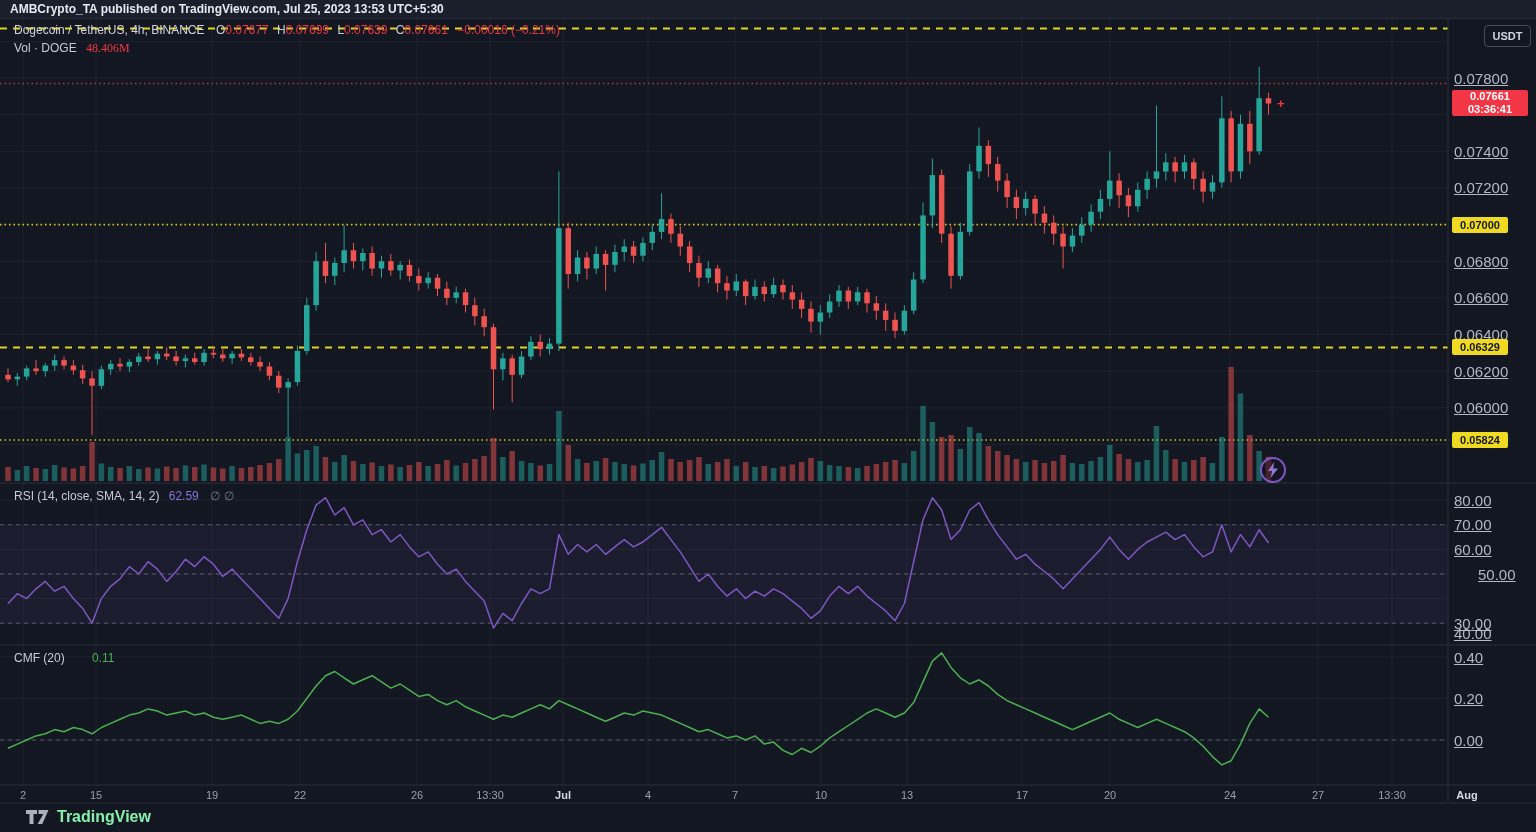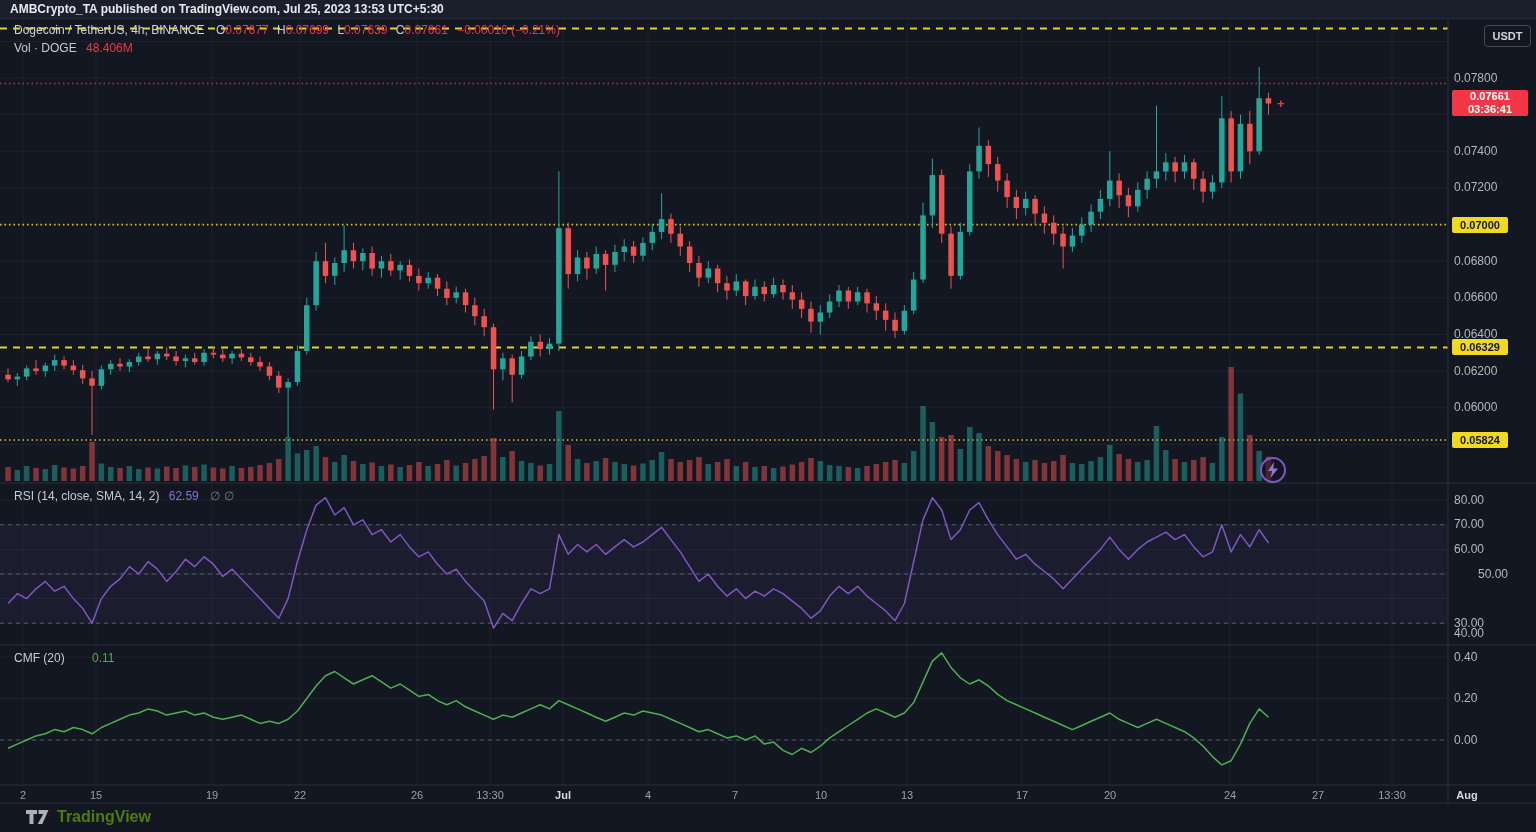--- a/index.html
+++ b/index.html
@@ -10,35 +10,35 @@
     border-bottom:1px solid #262b38;color:#e6e9ef;font-size:12px;font-weight:bold;
     line-height:19px;padding-left:10px;box-sizing:border-box;}
   #chart-root{left:0;top:19px;width:1536px;height:813px;background:#131722;}
   svg{display:block;}
   .legend{color:#d1d4dc;font-size:12px;white-space:nowrap;}
   .legend .dim{color:#c7cbd4;}
   .red{color:#f23645;}
   .purple{color:#8673d4;}
   .green{color:#4caf50;}
   .grey{color:#787b86;}
-  .tick{color:#b4b8c3;font-size:12px;line-height:13px;}
+  .tick{color:#b4b8c3;font-size:15px;line-height:13px;text-decoration:underline;}
   .badge{font-size:11px;font-weight:bold;line-height:16px;height:16px;
     text-align:center;border-radius:2px;width:56px;}
   .badge-yellow{background:#efd922;color:#131722;}
   .badge-red{background:#f23645;color:#fff;width:76px;height:26px;line-height:13px;
     font-size:11px;font-weight:bold;text-align:center;border-radius:2px;}
   .time-tick{font-size:11px;color:#9aa0ac;transform:translateX(-50%);}
   .time-tick.em{color:#d6d9e0;font-weight:bold;}
   #usdt-btn{left:1484px;top:25px;width:45px;height:20px;border:1px solid #454a57;
     border-radius:4px;color:#d1d4dc;font-size:11px;font-weight:bold;text-align:center;
     line-height:20px;background:rgba(19,23,34,0.9);cursor:pointer;}
   #lightning{left:1260px;top:457px;width:26px;height:26px;border:2px solid #7e57c2;
     border-radius:50%;box-sizing:border-box;background:rgba(24,18,38,0.55);
     display:flex;align-items:center;justify-content:center;cursor:pointer;}
-  #footer{left:26px;top:808px;display:flex;align-items:center;gap:7px;color:#4d7c0f;
+  #footer{left:26px;top:808px;display:flex;align-items:center;gap:7px;color:#86efac;
     font-size:16px;font-weight:bold;}
   .plusmark{color:#f23645;font-size:13px;font-weight:bold;}
 </style>
 </head>
 <body>
 
 <div id="publish-bar" class="abs">
   <span>AMBCrypto_TA published on TradingView.com, Jul 25, 2023 13:53 UTC+5:30</span>
 </div>
 
@@ -512,21 +512,21 @@
 <div class="legend abs" style="left:14px;top:23px;">
   <span>Dogecoin / TetherUS, 4h, BINANCE</span>
   <span class="dim" style="margin-left:8px;">O</span><span class="red">0.07677</span>
   <span class="dim" style="margin-left:5px;">H</span><span class="red">0.07699</span>
   <span class="dim" style="margin-left:5px;">L</span><span class="red">0.07639</span>
   <span class="dim" style="margin-left:5px;">C</span><span class="red">0.07661</span>
   <span class="red" style="margin-left:6px;">−0.00016 (−0.21%)</span>
 </div>
 <div class="legend abs" style="left:14px;top:41px;">
   <span class="dim">Vol · DOGE</span>
-  <span class="red" style="margin-left:6px;">48.406M</span>
+  <span class="red" style="margin-left:6px;font-family:Liberation Serif, serif;">48.406M</span>
 </div>
 
 <div class="legend abs" style="left:14px;top:489px;">
   <span class="dim">RSI (14, close, SMA, 14, 2)</span>
   <span class="purple" style="margin-left:6px;">62.59</span>
   <span class="grey" style="margin-left:8px;">∅ ∅</span>
 </div>
 
 <div class="legend abs" style="left:14px;top:651px;">
   <span class="dim">CMF (20)</span>

